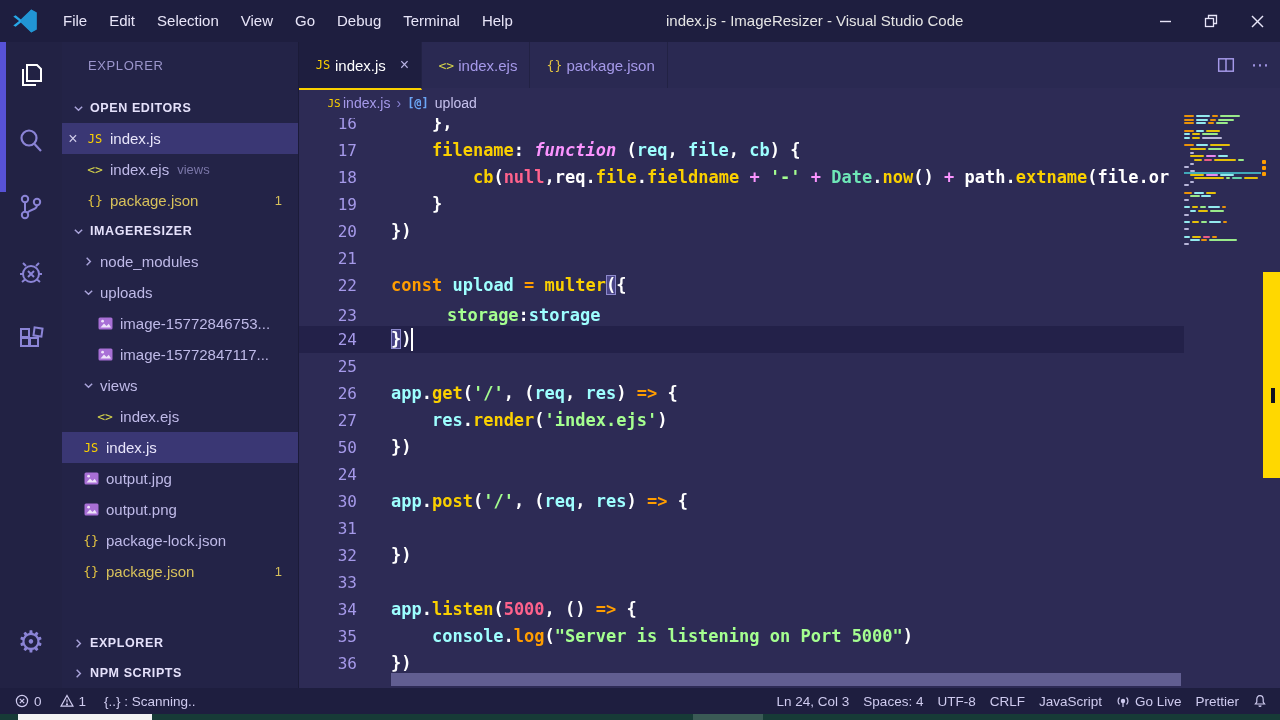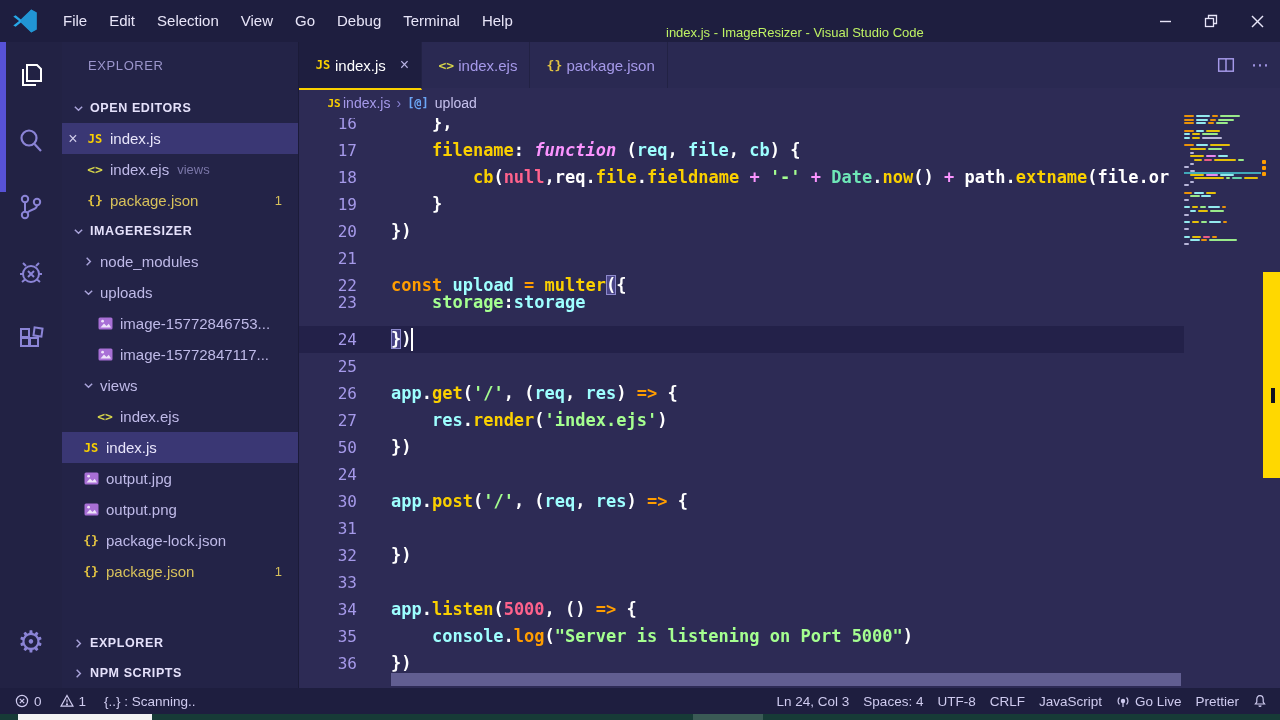--- a/index.html
+++ b/index.html
@@ -6,41 +6,41 @@
   body{
     width:1280px;height:720px;overflow:hidden;position:relative;
     background:#2D2B55;font-family:"Liberation Sans",sans-serif;
     -webkit-font-smoothing:antialiased;
   }
   
   .titlebar{position:absolute;left:0;top:0;width:1280px;height:42px;background:#1E1E3F;display:flex;align-items:center;}
   .vscode-logo{width:26px;height:26px;margin:0 14px 0 12px;flex:0 0 auto;}
   .menus{display:flex;align-items:center;height:100%;}
   .menu-item{color:#E8E5F8;font-size:15px;padding:0 11px;line-height:42px;cursor:default;}
-  .win-title{position:absolute;left:666px;top:12px;line-height:42px;color:#bef264;font-size:13px;white-space:nowrap;}
+  .win-title{position:absolute;left:666px;top:0;line-height:42px;color:#e5e5e5;font-size:15px;white-space:nowrap;}
   .win-controls{position:absolute;right:0;top:0;height:42px;display:flex;}
   .win-btn{width:46px;height:42px;display:flex;align-items:center;justify-content:center;color:#E8E5F8;font-size:15px;}
   
   .main{position:absolute;left:0;top:42px;width:1280px;height:646px;display:flex;}
   .activitybar{width:62px;height:100%;background:#222244;position:relative;flex:0 0 auto;}
   .ab-strip{position:absolute;left:0;top:0;width:6px;height:150px;background:#5752D6;}
   .ab-icon{width:62px;height:66px;display:flex;align-items:center;justify-content:center;}
   .ab-icon svg{width:30px;height:30px;}
   .ab-bottom{position:absolute;bottom:14px;left:0;width:62px;}
   .gear-glyph{font-size:30px;color:#8B84D6;font-family:"DejaVu Sans",sans-serif;}
   
   .sidebar{width:236px;height:100%;background:#232347;position:relative;flex:0 0 auto;border-right:1px solid #1B1B38;font-size:15px;}
   .sb-title{padding:16px 0 0 26px;font-size:13px;color:#9B95CC;letter-spacing:.6px;}
   .sb-header{height:30px;display:flex;align-items:center;font-size:12.5px;font-weight:bold;letter-spacing:.6px;color:#E5E1FB;padding-left:8px;}
   .sb-header .chev{margin-right:4px;}
   .row{height:31px;display:flex;align-items:center;color:#BFBAE8;white-space:nowrap;overflow:hidden;}
   .row.sel{background:#3A3774;color:#E8E5FA;}
   .row .close-x{width:22px;text-align:center;color:#CFCBE8;font-size:16px;flex:0 0 auto;}
   .row .sp{flex:0 0 auto;display:inline-block;}
-  .fico{display:inline-flex;align-items:center;justify-content:center;width:22px;font-weight:bold;font-size:12px;flex:0 0 auto;font-family:"DejaVu Sans Mono",monospace;}
+  .fico{display:inline-flex;align-items:center;justify-content:center;width:22px;font-weight:normal;font-size:12px;flex:0 0 auto;font-family:"DejaVu Sans Mono",monospace;}
   .i-js{color:#FAD000;}
   .i-ejs{color:#D7D54A;font-size:13px;}
   .i-json{color:#E2C341;font-size:13px;}
   .lbl{margin-left:4px;}
   .detail{color:#7A76A8;font-size:13px;margin-left:8px;}
   .modified .lbl{color:#D7C15B;}
   .badge{margin-left:auto;margin-right:16px;color:#D7C15B;font-size:13px;}
   .chev{display:inline-flex;width:16px;justify-content:center;align-items:center;}
   .chev svg{width:11px;height:11px;}
   .sb-bottom{position:absolute;left:0;bottom:0;width:100%;}
@@ -379,21 +379,21 @@
           <div class="ltext"><span class="tk-w">})</span></div>
         </div>
         <div class="cline" style="top: 127px;">
           <div class="gutter">21</div>
           <div class="ltext"></div>
         </div>
         <div class="cline" style="top: 154px;">
           <div class="gutter">22</div>
           <div class="ltext"><span class="tk-kw">const</span><span class="tk-w"> </span><span class="tk-cy">upload</span><span class="tk-w"> </span><span class="tk-kw">=</span><span class="tk-w"> </span><span class="tk-fn">multer</span><span class="tk-wb">(</span><span class="tk-w">{</span></div>
         </div>
-        <div class="cline" style="top: 171px;">
+        <div class="cline" style="top: 184px; gap: 15px;">
           <div class="gutter">23</div>
           <div class="ltext"><span class="tk-w">    </span><span class="tk-key">storage</span><span class="tk-w">:</span><span class="tk-cy">storage</span></div>
         </div>
         <div class="cline cur" style="top: 208px;">
           <div class="gutter">24</div>
           <div class="ltext"><span class="tk-wb">}</span><span class="tk-w">)</span></div>
           <div class="caret" style="left: 112.46px;"></div>
         </div>
         <div class="cline" style="top: 235px;">
           <div class="gutter">25</div>

